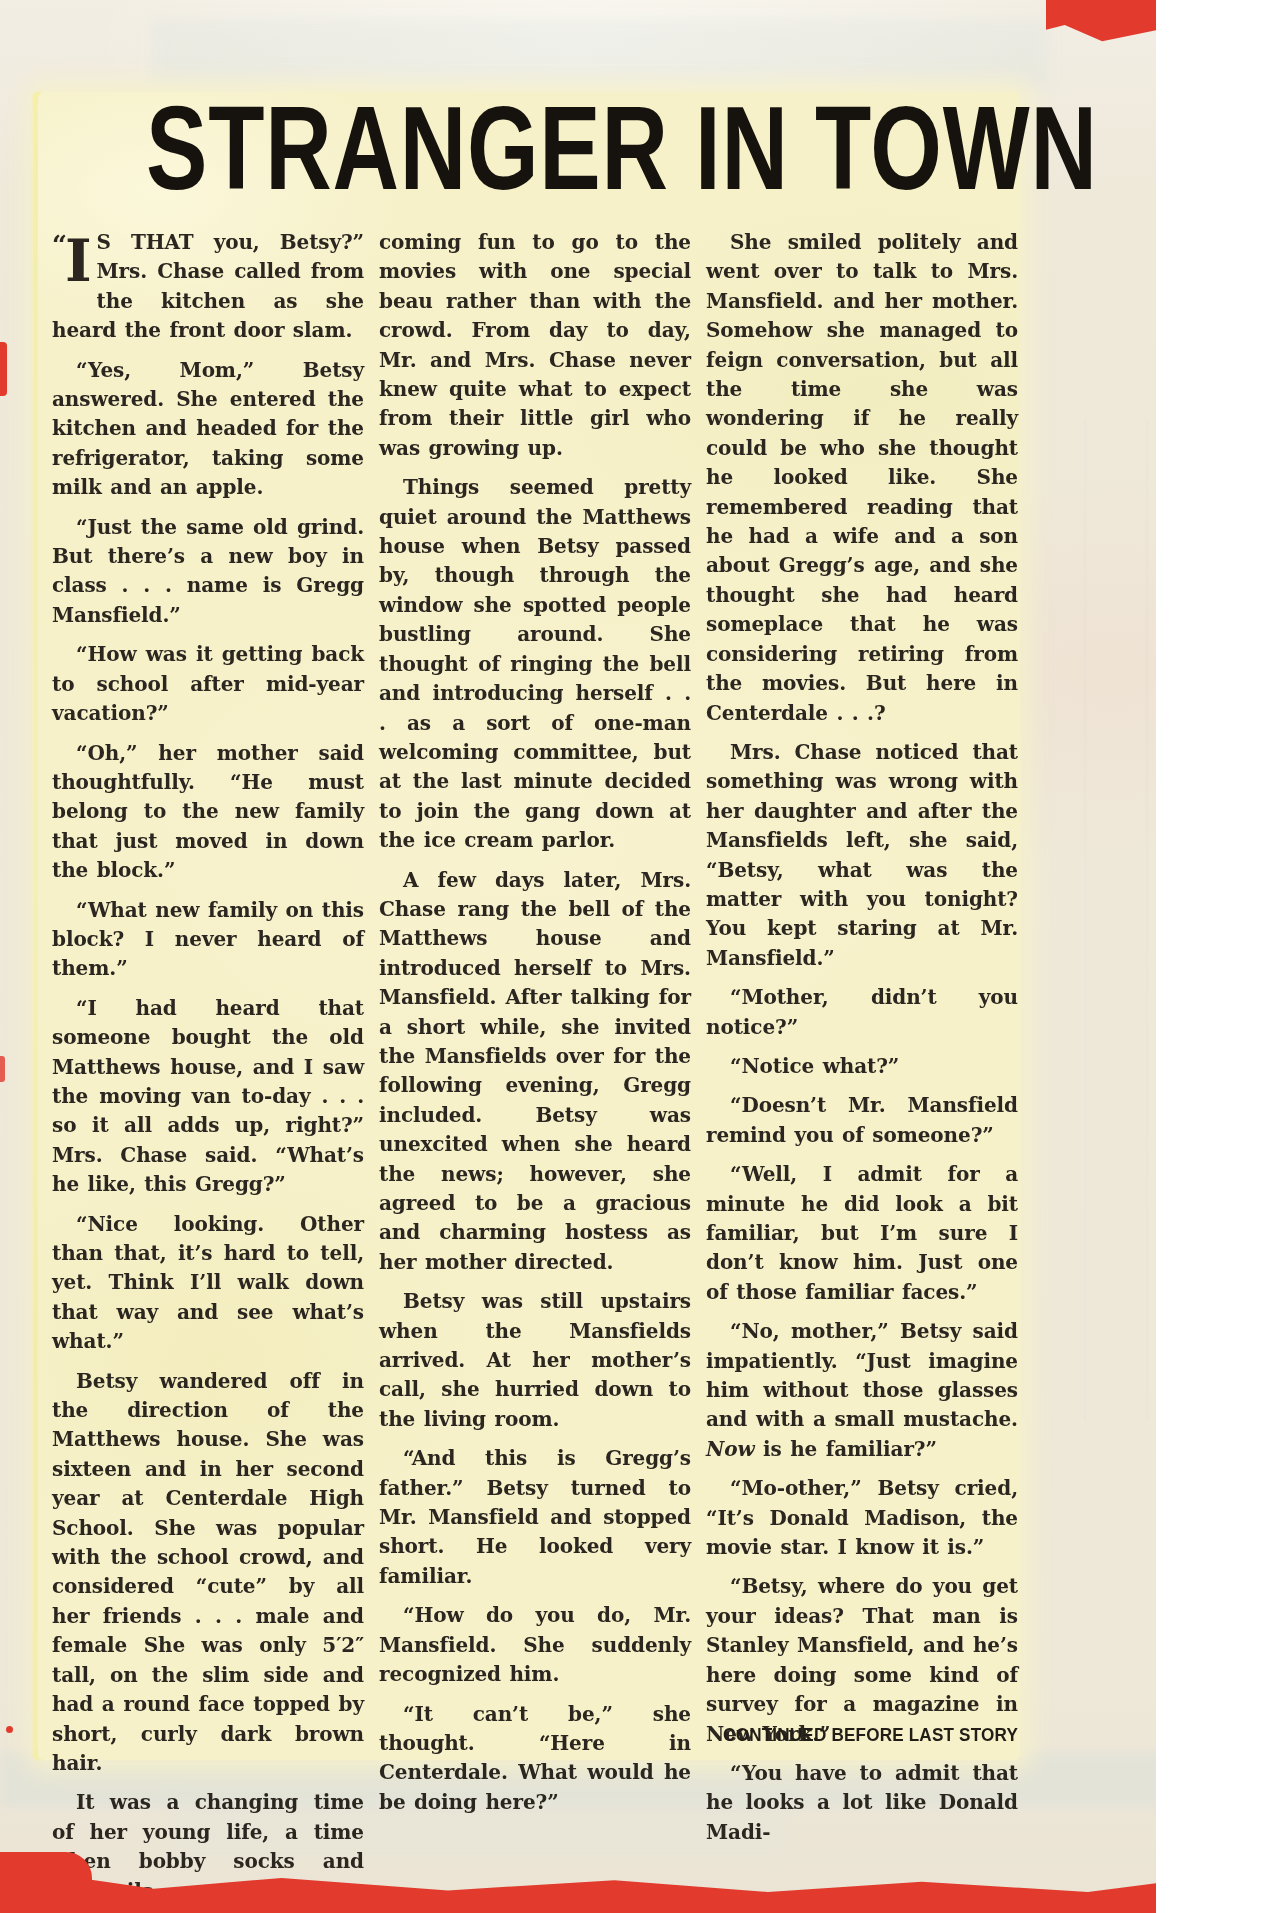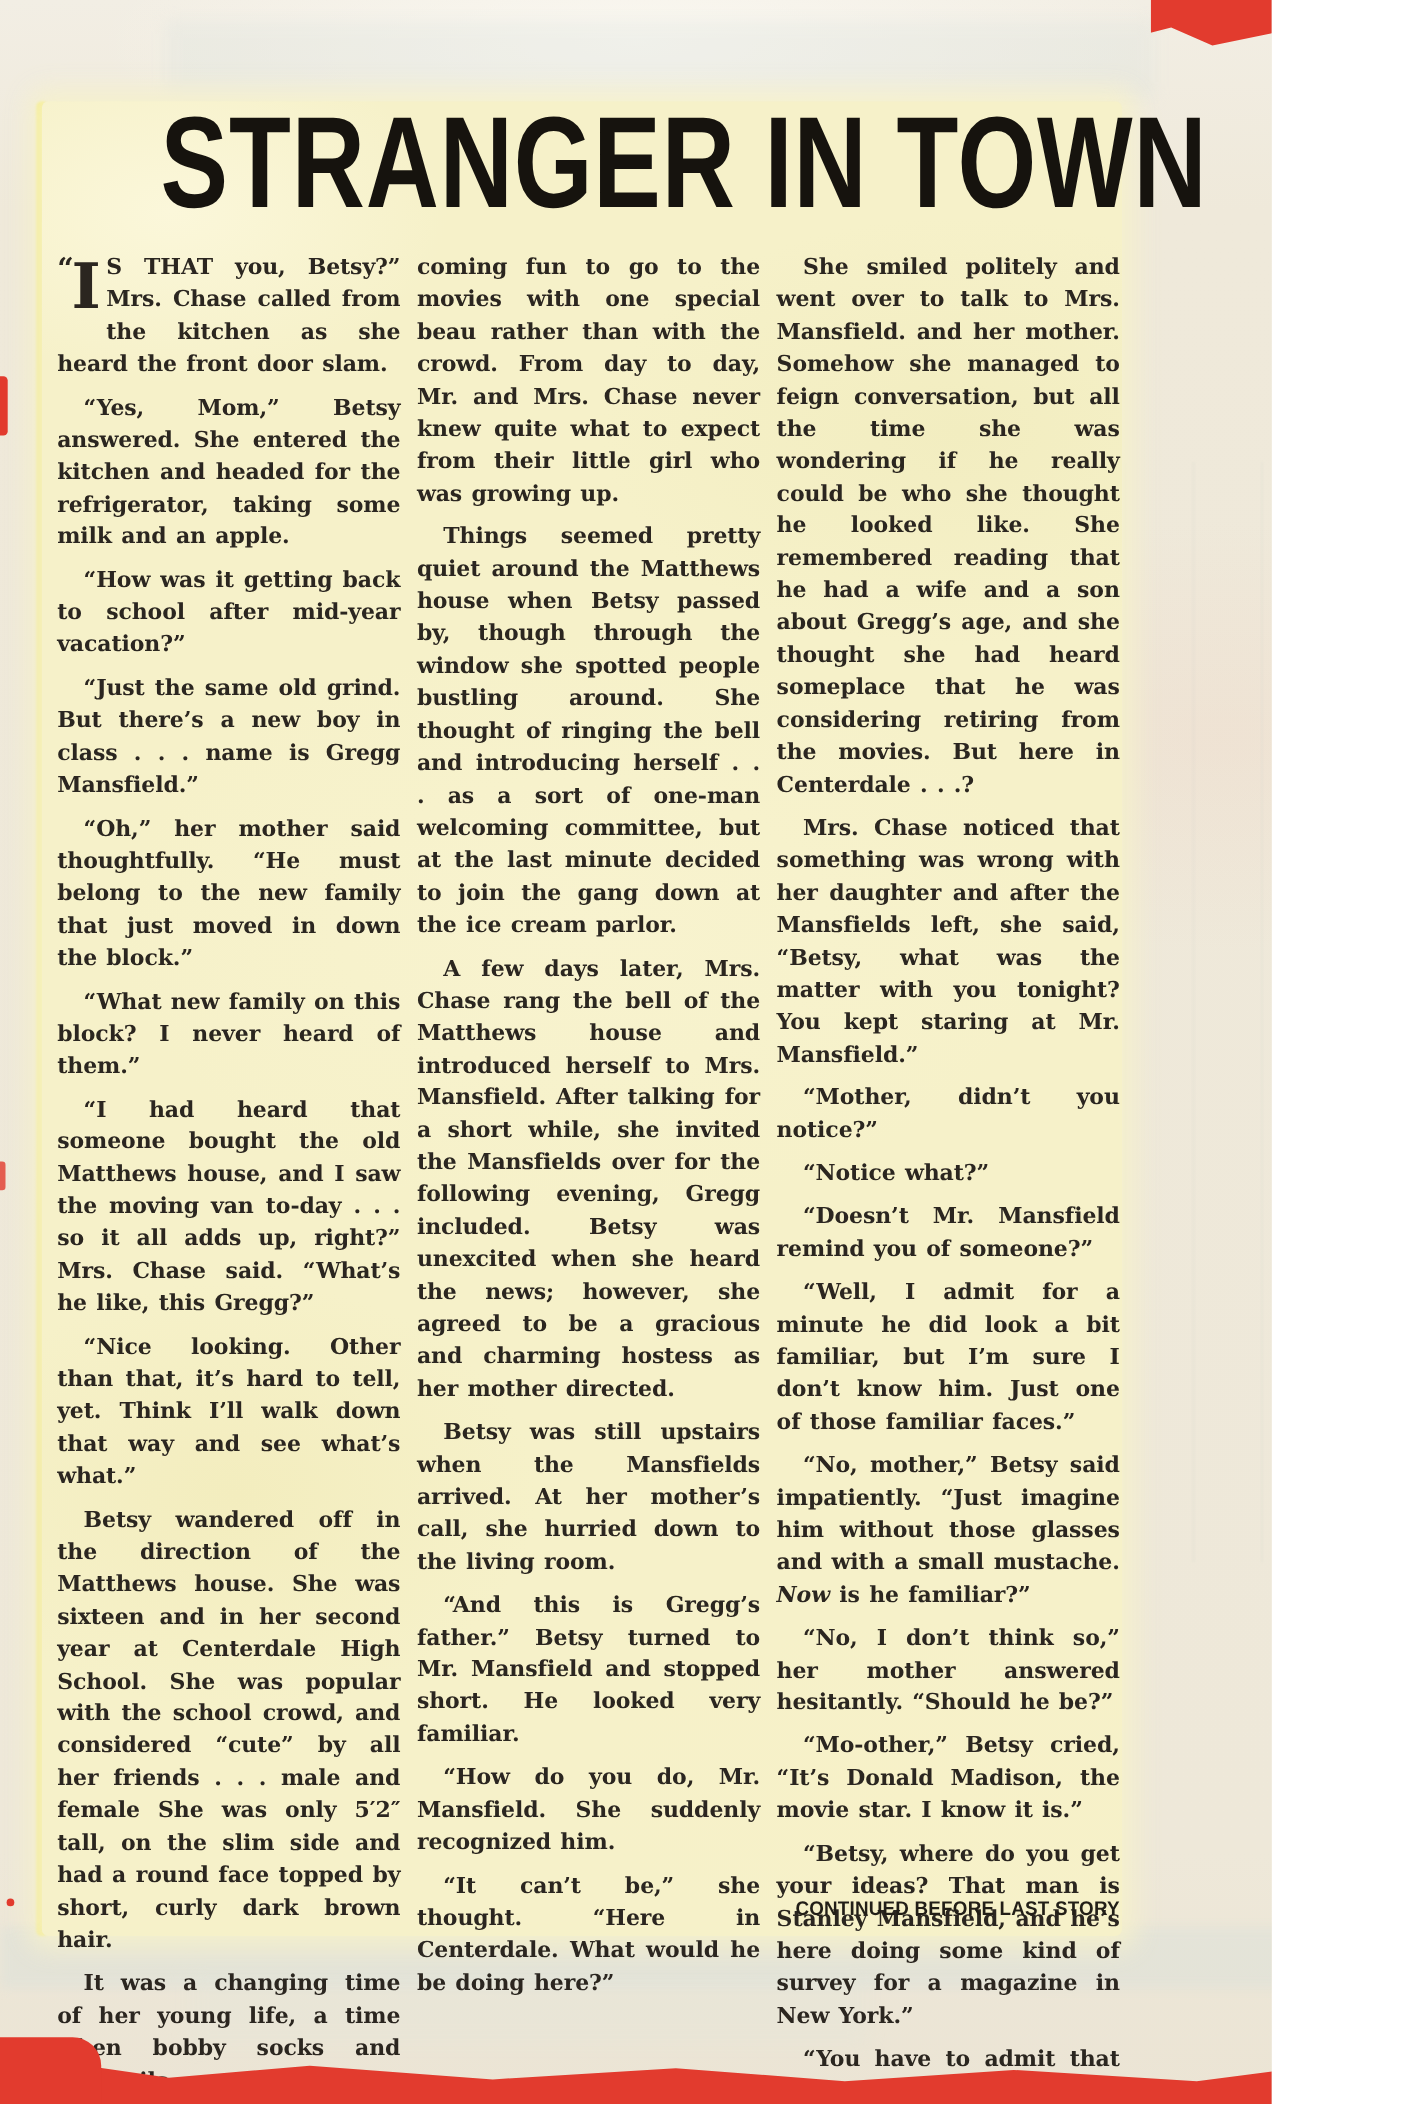--- a/index.html
+++ b/index.html
@@ -77,22 +77,22 @@
   <div class="yellow-stripe"></div>
 
   <div class="content">
     <h1 class="title">STRANGER IN TOWN</h1>
 
     <div class="columns">
 
       <div class="col">
         <p class="lead"><span class="lead-head"><span class="lead-quote">“</span><span class="dropcap">I</span></span><span>S THAT you, Betsy?” Mrs. Chase called from the kitchen as she heard the front door slam.</span></p>
         <p>“Yes, Mom,” Betsy answered. She entered the kitchen and headed for the refrigerator, taking some milk and an apple.</p>
+        <p>“Just the same old grind. But there’s a new boy in class . . . name is Gregg Mansfield.”</p>
         <p>“How was it getting back to school after mid-year vacation?”</p>
-        <p>“Just the same old grind. But there’s a new boy in class . . . name is Gregg Mansfield.”</p>
         <p>“Oh,” her mother said thoughtfully. “He must belong to the new family that just moved in down the block.”</p>
         <p>“What new family on this block? I never heard of them.”</p>
         <p>“I had heard that someone bought the old Matthews house, and I saw the moving van to-day . . . so it all adds up, right?” Mrs. Chase said. “What’s he like, this Gregg?”</p>
         <p>“Nice looking. Other than that, it’s hard to tell, yet. Think I’ll walk down that way and see what’s what.”</p>
         <p>Betsy wandered off in the direction of the Matthews house. She was sixteen and in her second year at Centerdale High School. She was popular with the school crowd, and considered “cute” by all her friends . . . male and female She was only 5′2″ tall, on the slim side and had a round face topped by short, curly dark brown hair.</p>
         <p>It was a changing time of her young life, a time when bobby socks and shirttails were being replaced by college heels and matching sweater and skirt outfits; a time when it was be-</p>
       </div>
 
       <div class="col">
         <p class="flush">coming fun to go to the movies with one special beau rather than with the crowd. From day to day, Mr. and Mrs. Chase never knew quite what to expect from their little girl who was growing up.</p>
@@ -105,21 +105,20 @@
       </div>
 
       <div class="col">
         <p>She smiled politely and went over to talk to Mrs. Mansfield. and her mother. Somehow she managed to feign conversation, but all the time she was wondering if he really could be who she thought he looked like. She remembered reading that he had a wife and a son about Gregg’s age, and she thought she had heard someplace that he was considering retiring from the movies. But here in Centerdale . . .?</p>
         <p>Mrs. Chase noticed that something was wrong with her daughter and after the Mansfields left, she said, “Betsy, what was the matter with you tonight? You kept staring at Mr. Mansfield.”</p>
         <p>“Mother, didn’t you notice?”</p>
         <p>“Notice what?”</p>
         <p>“Doesn’t Mr. Mansfield remind you of someone?”</p>
         <p>“Well, I admit for a minute he did look a bit familiar, but I’m sure I don’t know him. Just one of those familiar faces.”</p>
         <p><span>“No, mother,” Betsy said impatiently. “Just imagine him without those glasses and with a small mustache. </span><em>Now</em><span> is he familiar?”</span></p>
-        <p>“No, I don’t think so,” her mother answered hesitantly. “Should he be?”</p>
         <p>“Mo-other,” Betsy cried, “It’s Donald Madison, the movie star. I know it is.”</p>
         <p>“Betsy, where do you get your ideas? That man is Stanley Mansfield, and he’s here doing some kind of survey for a magazine in New York.”</p>
         <p>“You have to admit that he looks a lot like Donald Madi-</p>
       </div>
 
     </div>
 
     <div class="footer-note">CONTINUED BEFORE LAST STORY</div>
   </div>
 

